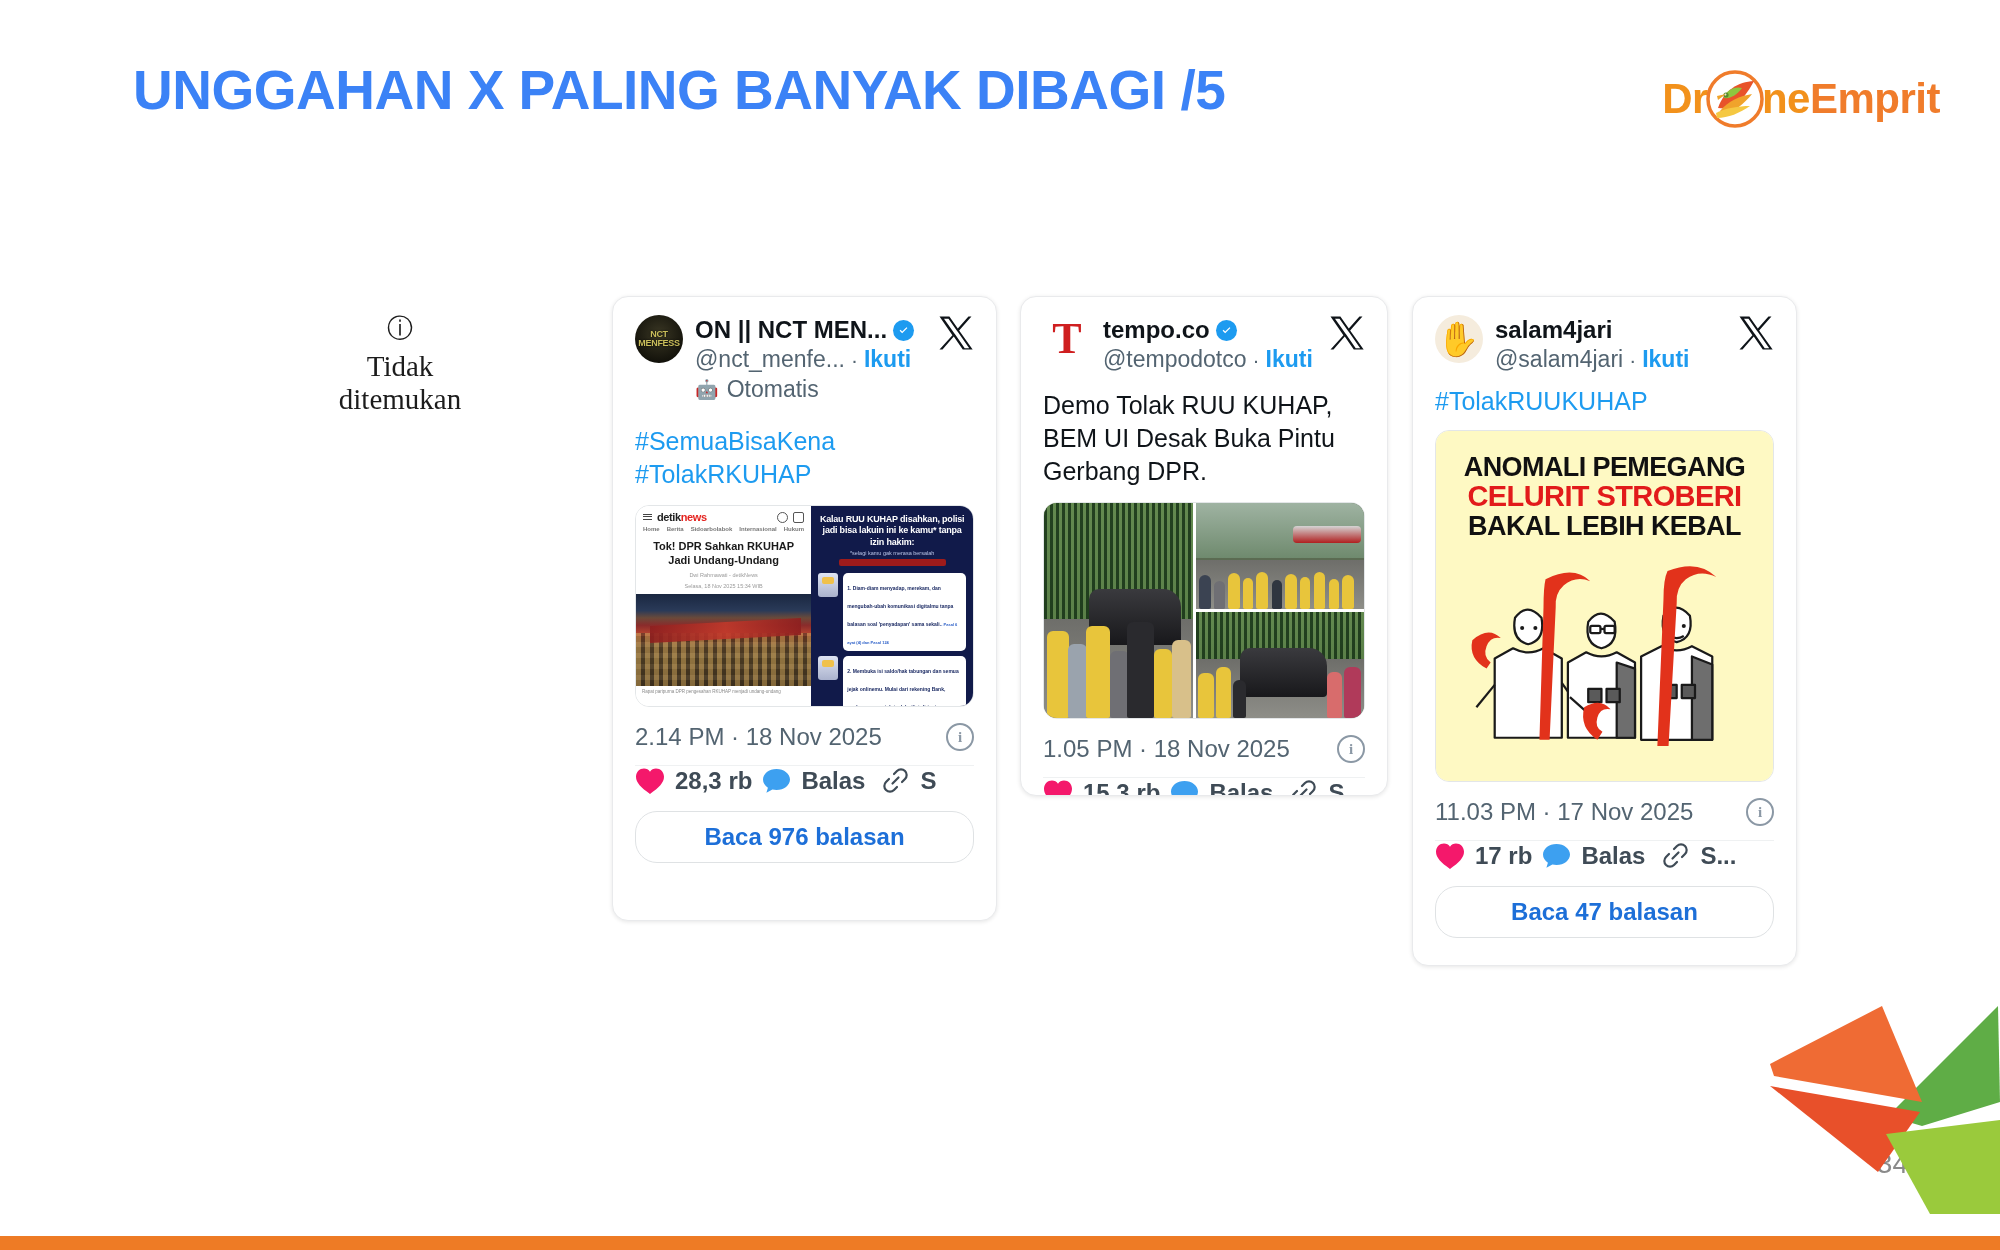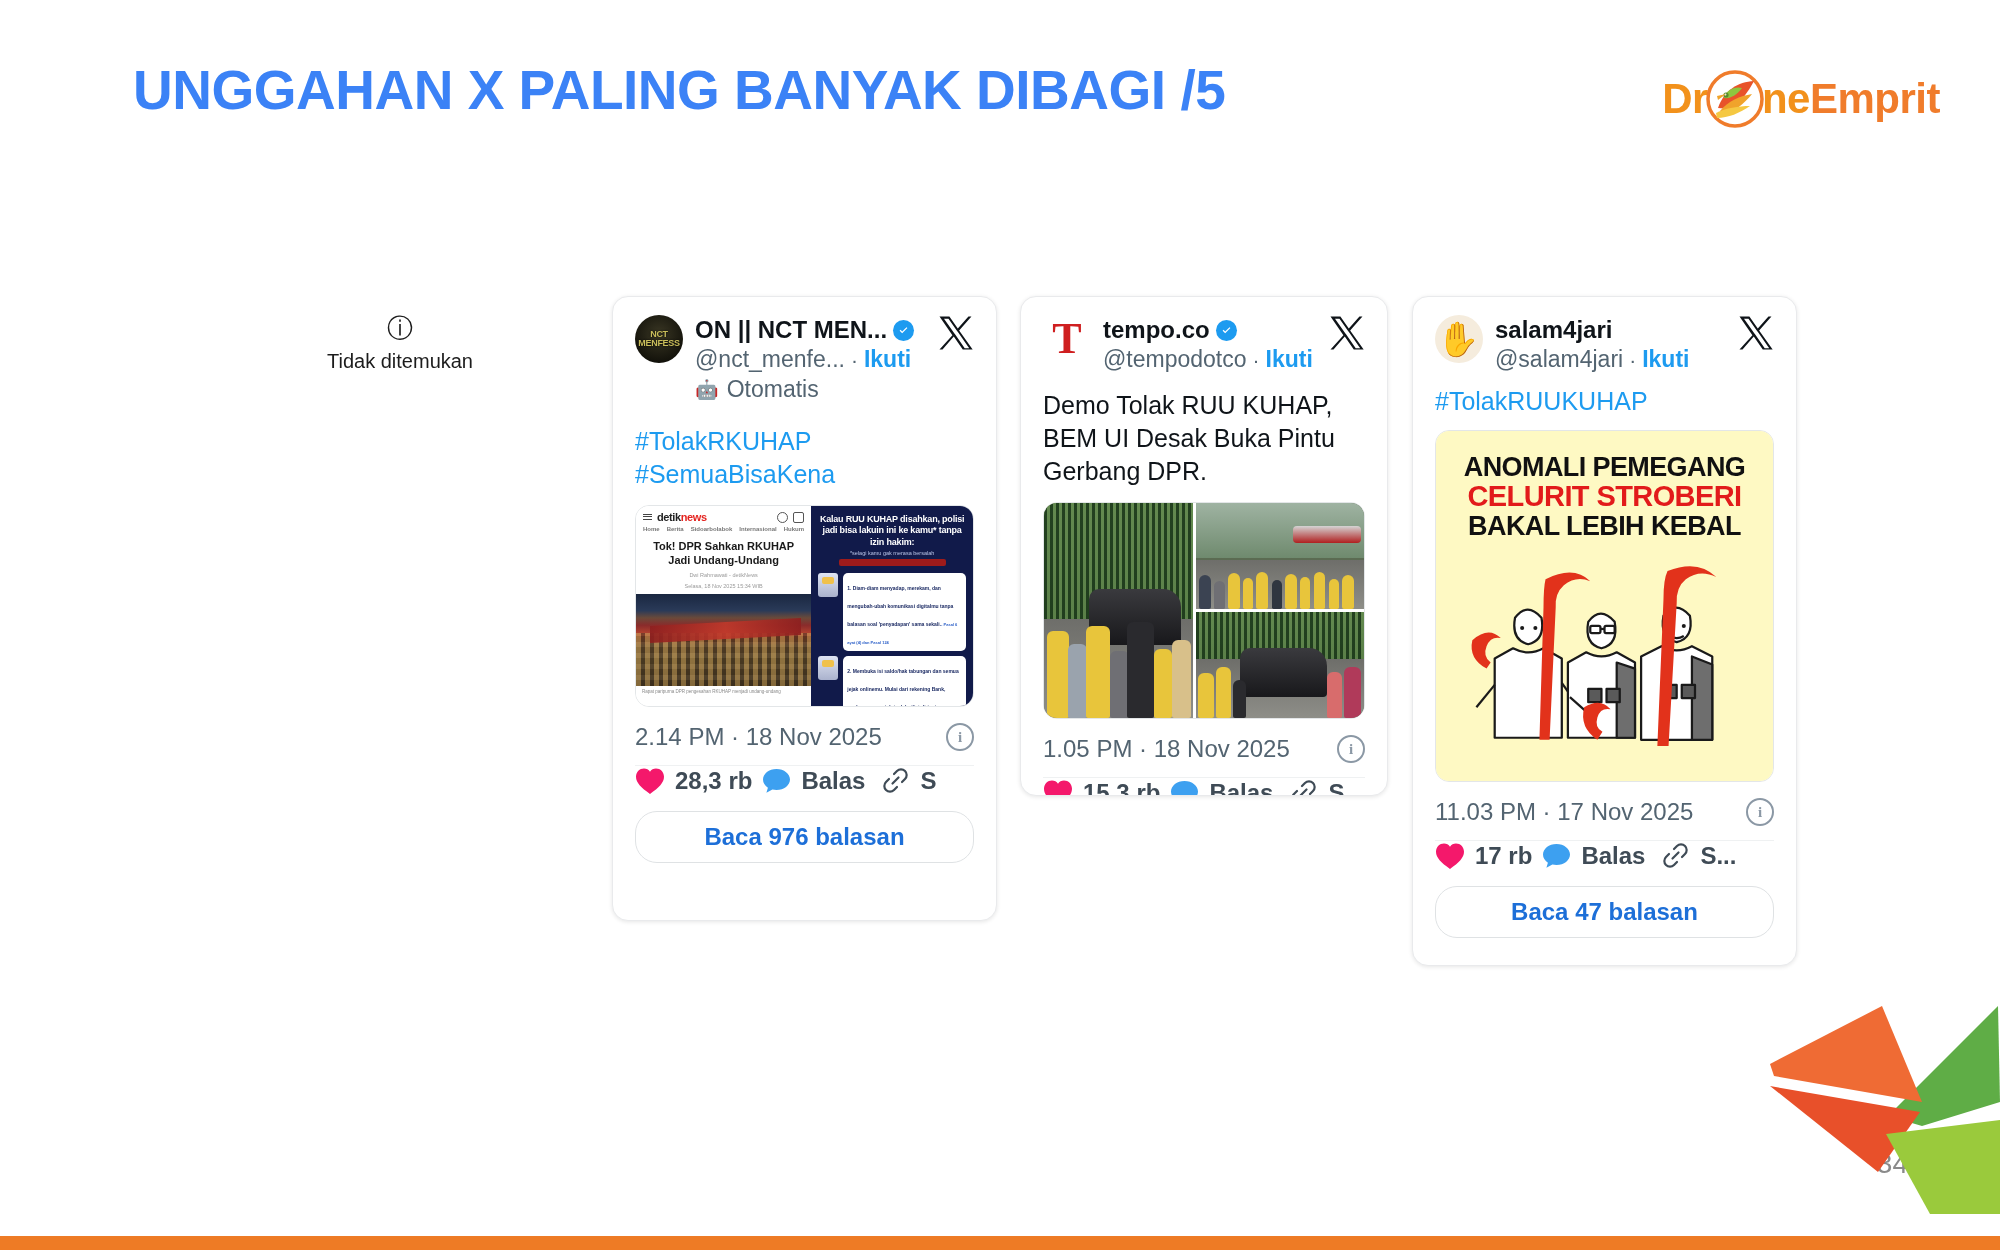--- a/index.html
+++ b/index.html
@@ -26,21 +26,21 @@
   .logo-mark{
     position:relative;width:62px;height:62px;margin:0 -4px;
     display:inline-block;
   }
   
   .notfound{
     position:absolute;left:310px;top:315px;
     width:180px;text-align:center;color:#1c1c1c;
   }
   .notfound .nf-icon{font-size:26px;line-height:1;display:block;margin-bottom:9px;}
-  .notfound .nf-label{font-size:20px;}
+  .notfound .nf-label{font-size:29px;font-family:Liberation Serif, serif;}
   
   .cards{position:absolute;left:612px;top:296px;width:1210px;height:700px;}
   .tcard{
     position:absolute;top:0;
     background:#ffffff;
     border:1px solid #e9eaec;
     border-radius:16px;
     box-shadow:0 1px 4px rgba(0,0,0,.10);
     padding:18px 22px 20px 22px;
     box-sizing:border-box;
@@ -256,22 +256,22 @@
       </div>
       <span class="x-logo">
         <svg viewBox="0 0 24 24">
             <path fill="#0f1419" d="M14.1 10.3 22.3 1h-2L13.2 9 7.6 1H1l8.6 12.5L1 23h2l7.5-8.6 6 8.6h6.6L14.1 10.3zM11.6 13.2l-.9-1.2L4 2.5h3l5.6 8 .9 1.2 7.3 10.4h-3l-6.2-8.9z"></path>
           </svg>
       </span>
     </div>
 
 
     <div class="tw-tags">
+      <span class="tag">#SemuaBisaKena</span>
       <span class="tag">#TolakRKUHAP</span>
-      <span class="tag">#SemuaBisaKena</span>
     </div>
 
     <div class="media m0">
       <div class="left">
         <div class="dk-bar">
           <span class="dk-burger"></span>
           <span class="dk-logo"><span>detik</span><i>news</i></span>
           <span class="dk-icons">
             <span class="dk-icon c"></span>
             <span class="dk-icon"></span>

